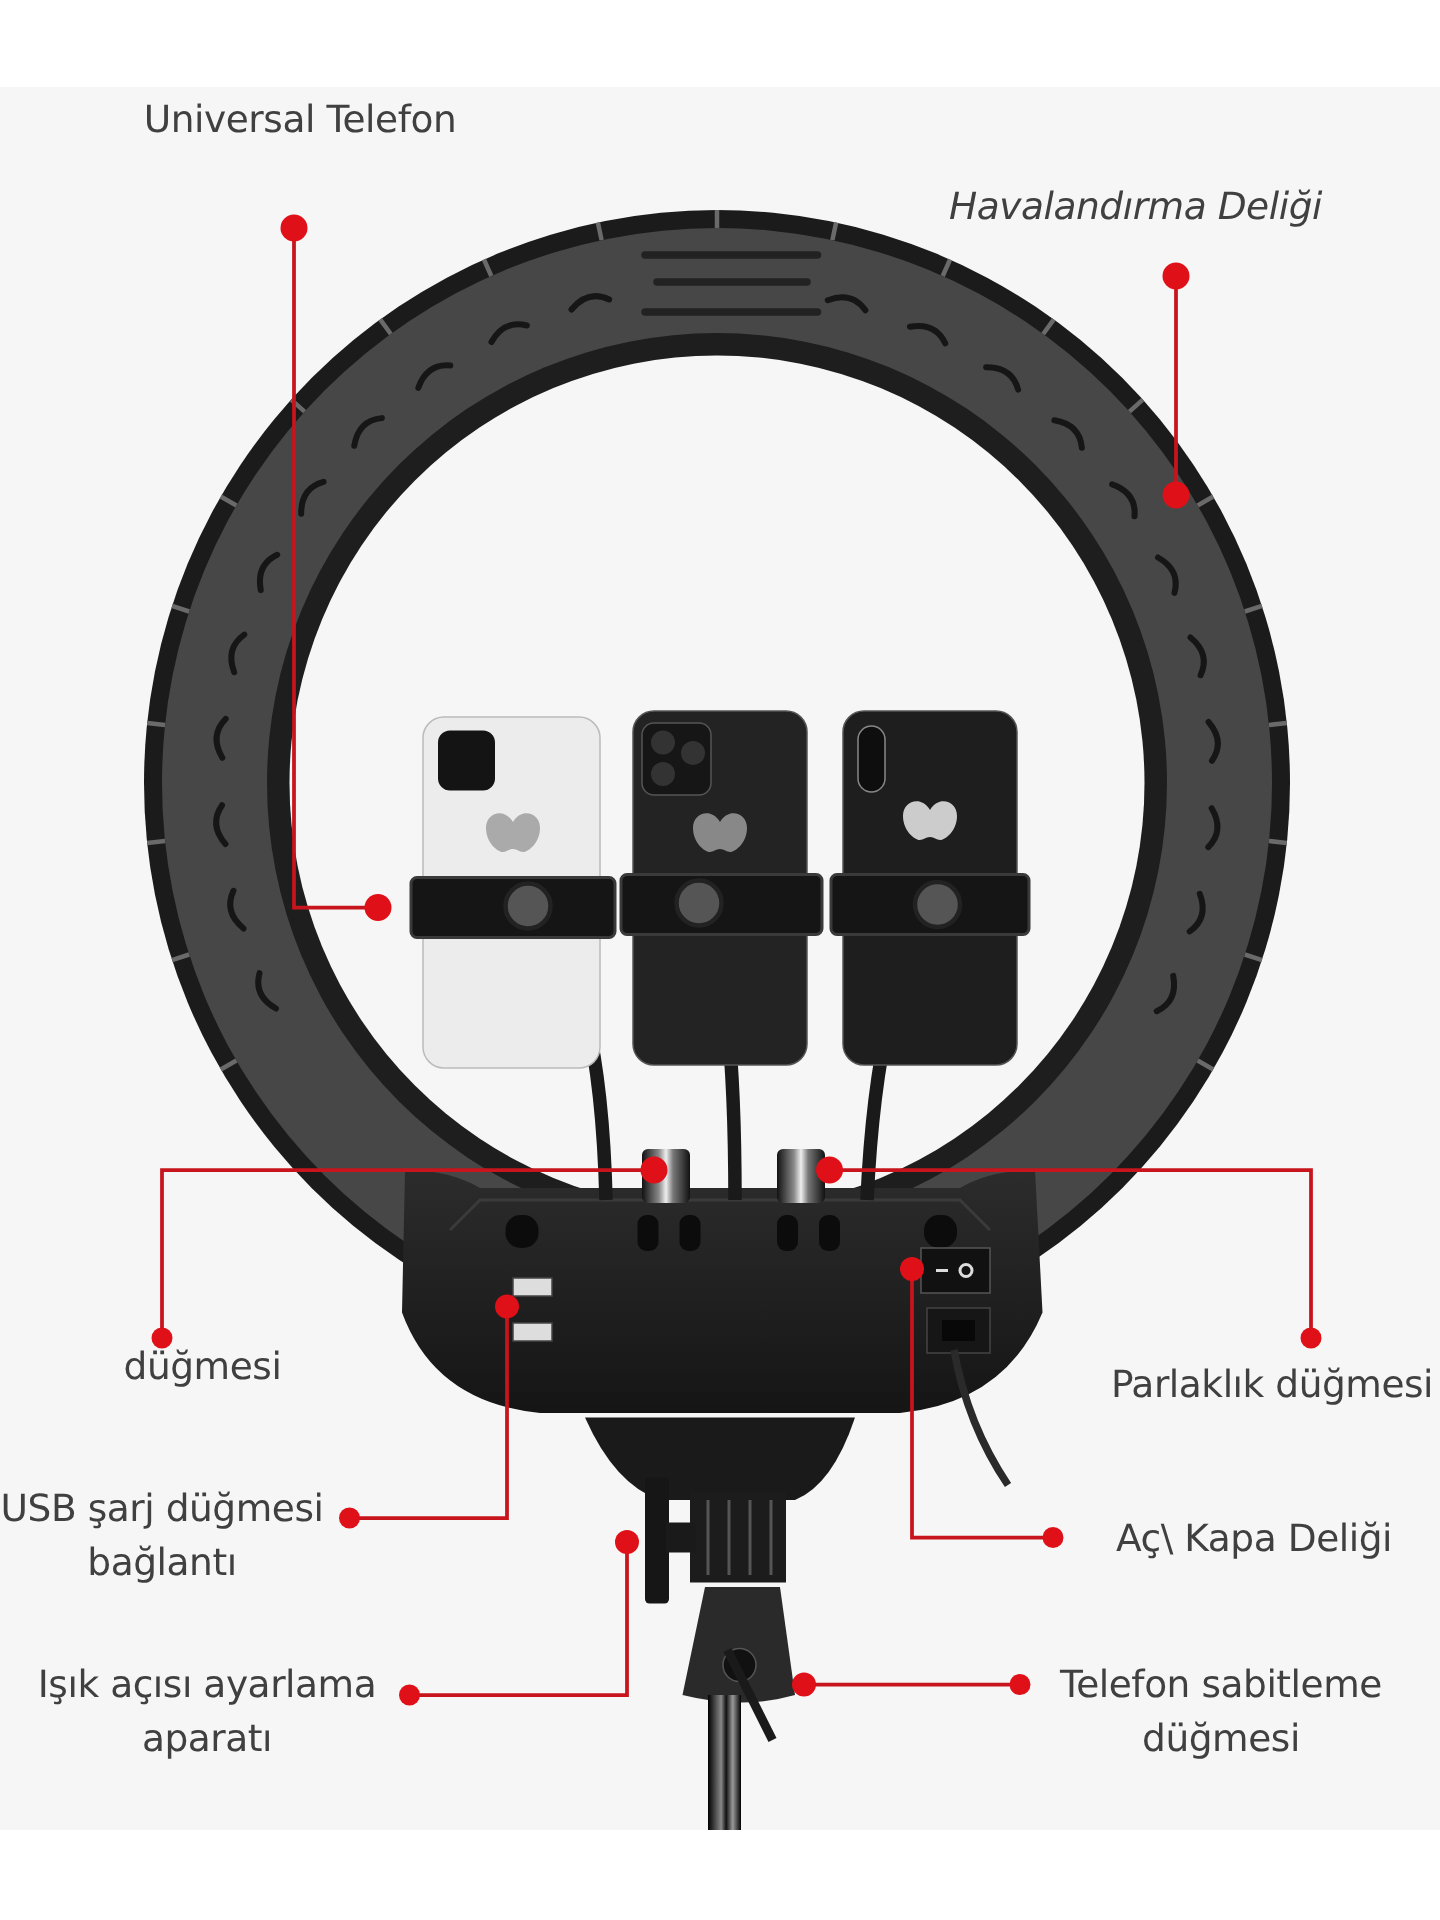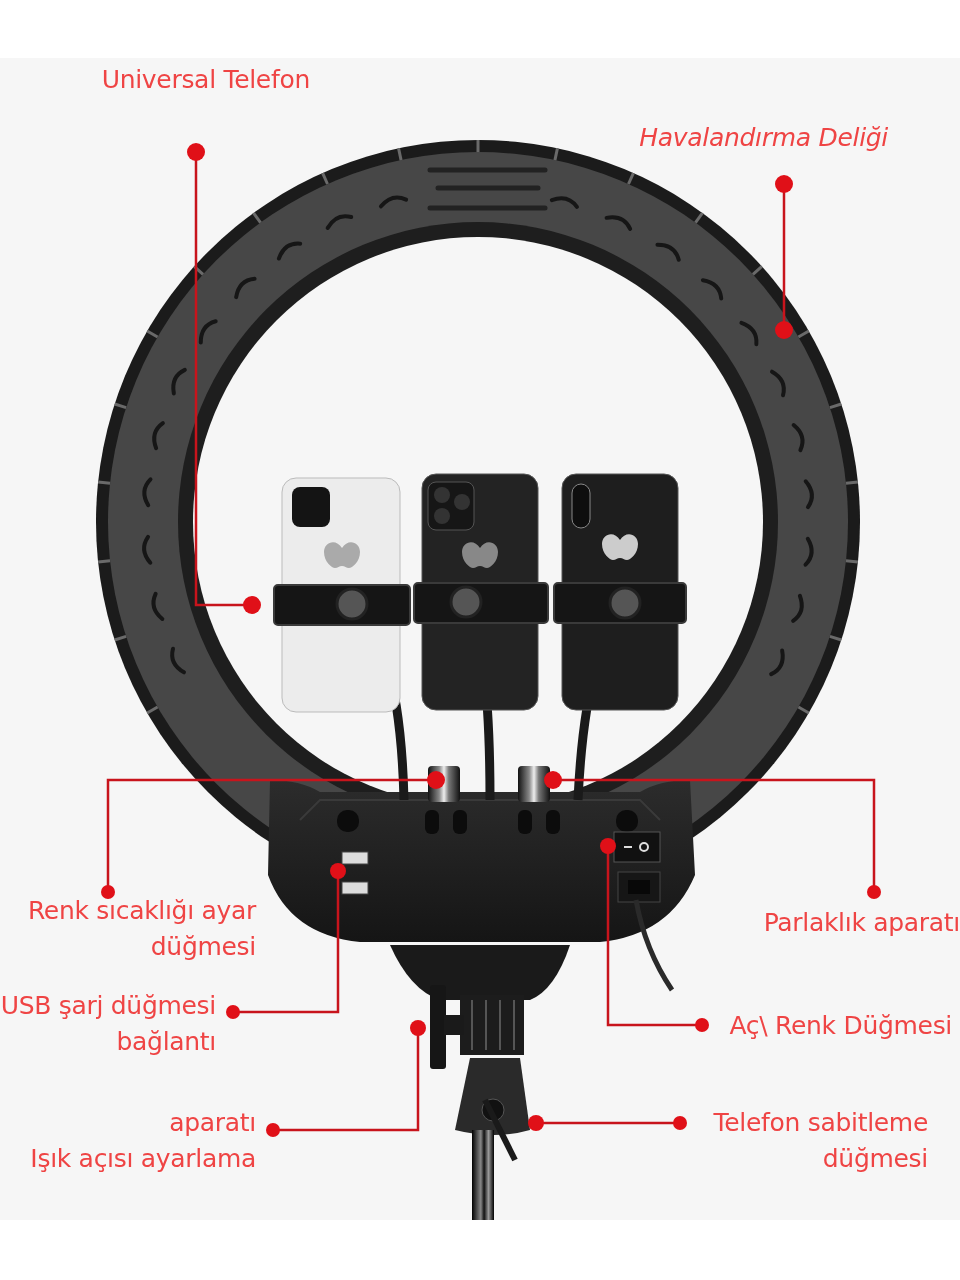--- a/index.html
+++ b/index.html
@@ -1,20 +1,20 @@
 <!DOCTYPE html>
 <html><head>
 <meta charset="utf-8">
 <style>
   html, body { margin:0; padding:0; }
   body { width:960px; height:1280px; background:#ffffff; position:relative; overflow:hidden;
          font-family:"DejaVu Sans","Liberation Sans",sans-serif; }
   .canvas { position:absolute; left:0; top:58px; width:960px; height:1162px; background:#f6f6f6; }
   svg.art { position:absolute; left:0; top:0; width:960px; height:1280px; }
-  .label { position:absolute; color:#ef4444; font-size:25px; line-height:36px; text-align:right;
+  .label { position:absolute; color:#404040; font-size:25px; line-height:36px; text-align:center;
            letter-spacing:-0.3px; white-space:nowrap; }
   .label span { display:block; }
 </style>
 </head>
 <body>
 
 <div class="canvas"></div>
 
 <svg class="art" viewBox="0 0 960 1280">
   <defs>
@@ -225,33 +225,32 @@
   </g>
 </svg>
 
 <div class="label" style="left:90px; top:62px; width:220px;">
   <span>Universal Telefon</span>
 </div>
 <div class="label" style="left:626px; top:120px; width:262px;font-style:italic;">
   <span>Havalandırma Deliği</span>
 </div>
 <div class="label" style="left:14px; top:893px; width:242px;">
-  <span>Renk sıcaklığı ayar</span>
   <span>düğmesi</span>
 </div>
 <div class="label" style="left:736px; top:905px; width:224px;">
-  <span>Parlaklık aparatı</span>
+  <span>Parlaklık düğmesi</span>
 </div>
 <div class="label" style="left:0px; top:988px; width:216px;">
   <span>USB şarj düğmesi</span>
   <span>bağlantı</span>
 </div>
 <div class="label" style="left:720px; top:1008px; width:232px;">
-  <span>Aç\ Renk Düğmesi</span>
+  <span>Aç\ Kapa Deliği</span>
 </div>
 <div class="label" style="left:20px; top:1105px; width:236px;">
+  <span>Işık açısı ayarlama</span>
   <span>aparatı</span>
-  <span>Işık açısı ayarlama</span>
 </div>
 <div class="label" style="left:700px; top:1105px; width:228px;">
   <span>Telefon sabitleme</span>
   <span>düğmesi</span>
 </div>
 
 </body></html>

